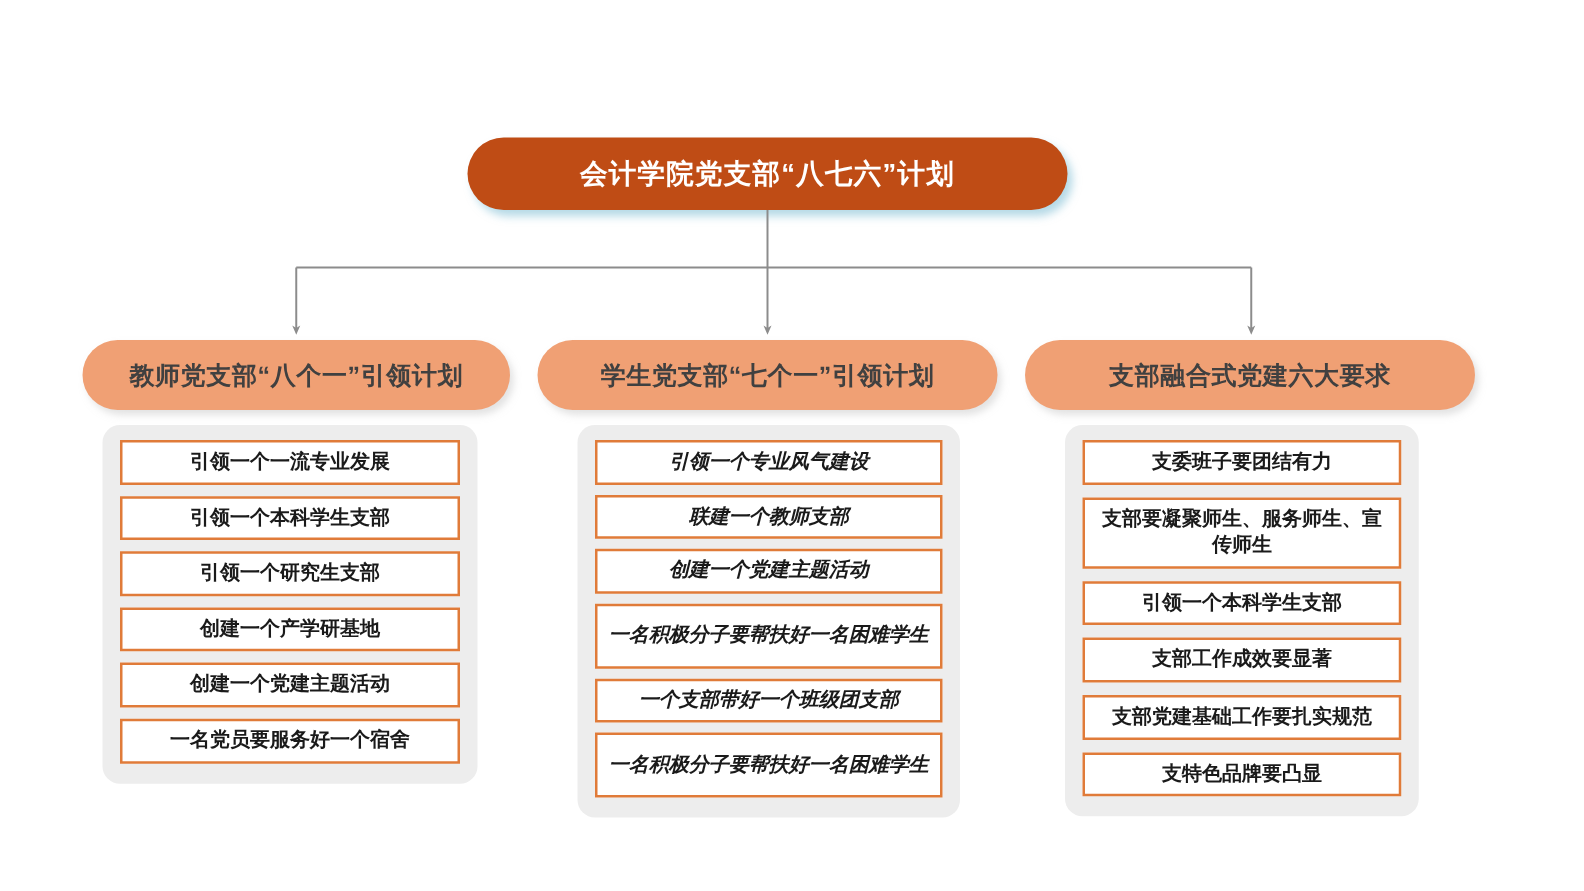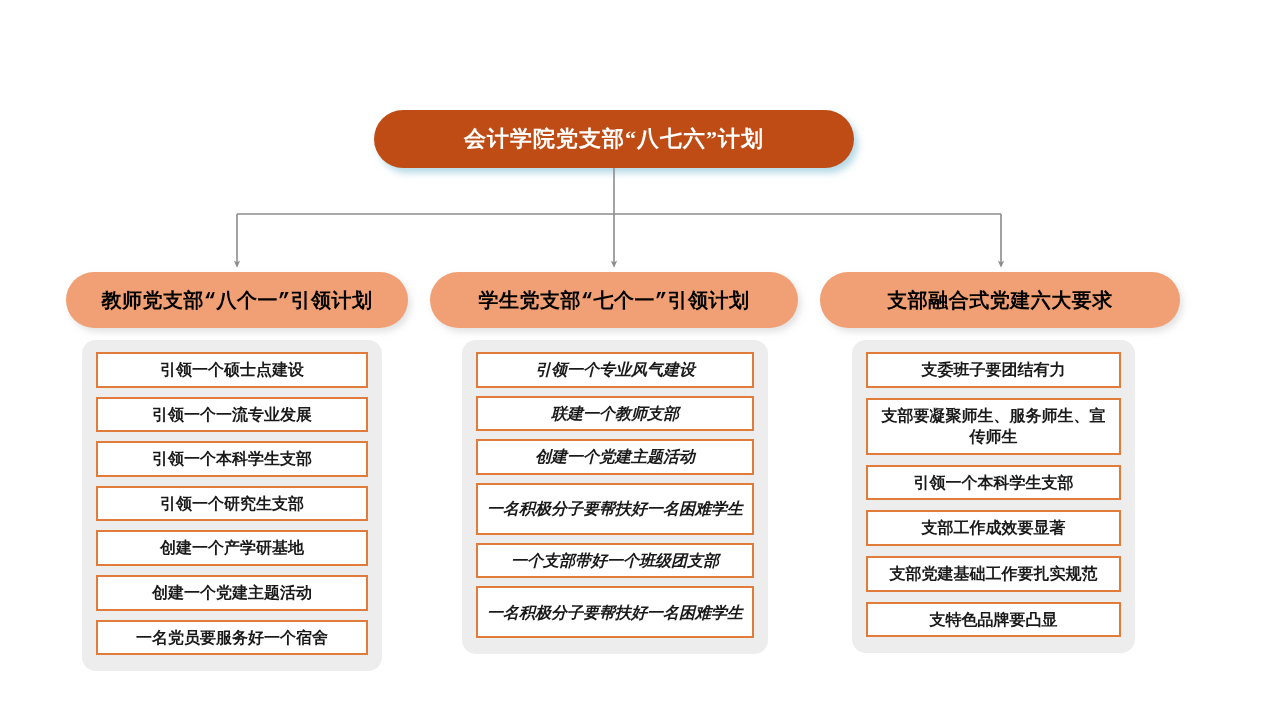--- a/index.html
+++ b/index.html
@@ -32,21 +32,21 @@
     display: flex;
     align-items: center;
     justify-content: center;
     box-shadow: 4px 5px 7px rgba(120, 185, 210, 0.55);
   }
   .root-pill .pill-text {
     color: #ffffff;
     font-size: 22px;
     font-weight: bold;
     letter-spacing: 1px;
-    font-family: Liberation Serif, serif;
+    font-family: Liberation Sans, sans-serif;
     white-space: nowrap;
   }
 
   
   .connector-layer {
     position: absolute;
     left: 0;
     top: 0;
     width: 1267px;
     height: 713px;
@@ -59,26 +59,26 @@
     top: 272px;
     height: 56px;
     border-radius: 28px;
     background: #f0a074;
     display: flex;
     align-items: center;
     justify-content: center;
     box-shadow: 3px 4px 6px rgba(200, 200, 200, 0.5);
   }
   .branch-pill .pill-text {
-    color: #000000;
+    color: #404040;
     font-size: 20px;
     font-weight: bold;
     letter-spacing: 0.5px;
     white-space: nowrap;
-    font-family: Liberation Mono, monospace;
+    font-family: Liberation Sans, sans-serif;
   }
   #branch-pill-0 { left: 66px;  width: 342px; }
   #branch-pill-1 { left: 430px; width: 368px; }
   #branch-pill-2 { left: 820px; width: 360px; }
 
   
   .column-panel {
     position: absolute;
     top: 340px;
     background: #ededed;
@@ -142,23 +142,20 @@
   </div>
   <div class="branch-pill" id="branch-pill-1">
     <span class="pill-text">学生党支部“七个一”引领计划</span>
   </div>
   <div class="branch-pill" id="branch-pill-2">
     <span class="pill-text">支部融合式党建六大要求</span>
   </div>
 
   <div class="column-panel" id="column-panel-0">
       <div class="item-box">
-        <span class="item-text">引领一个硕士点建设</span>
-      </div>
-      <div class="item-box">
         <span class="item-text">引领一个一流专业发展</span>
       </div>
       <div class="item-box">
         <span class="item-text">引领一个本科学生支部</span>
       </div>
       <div class="item-box">
         <span class="item-text">引领一个研究生支部</span>
       </div>
       <div class="item-box">
         <span class="item-text">创建一个产学研基地</span>

